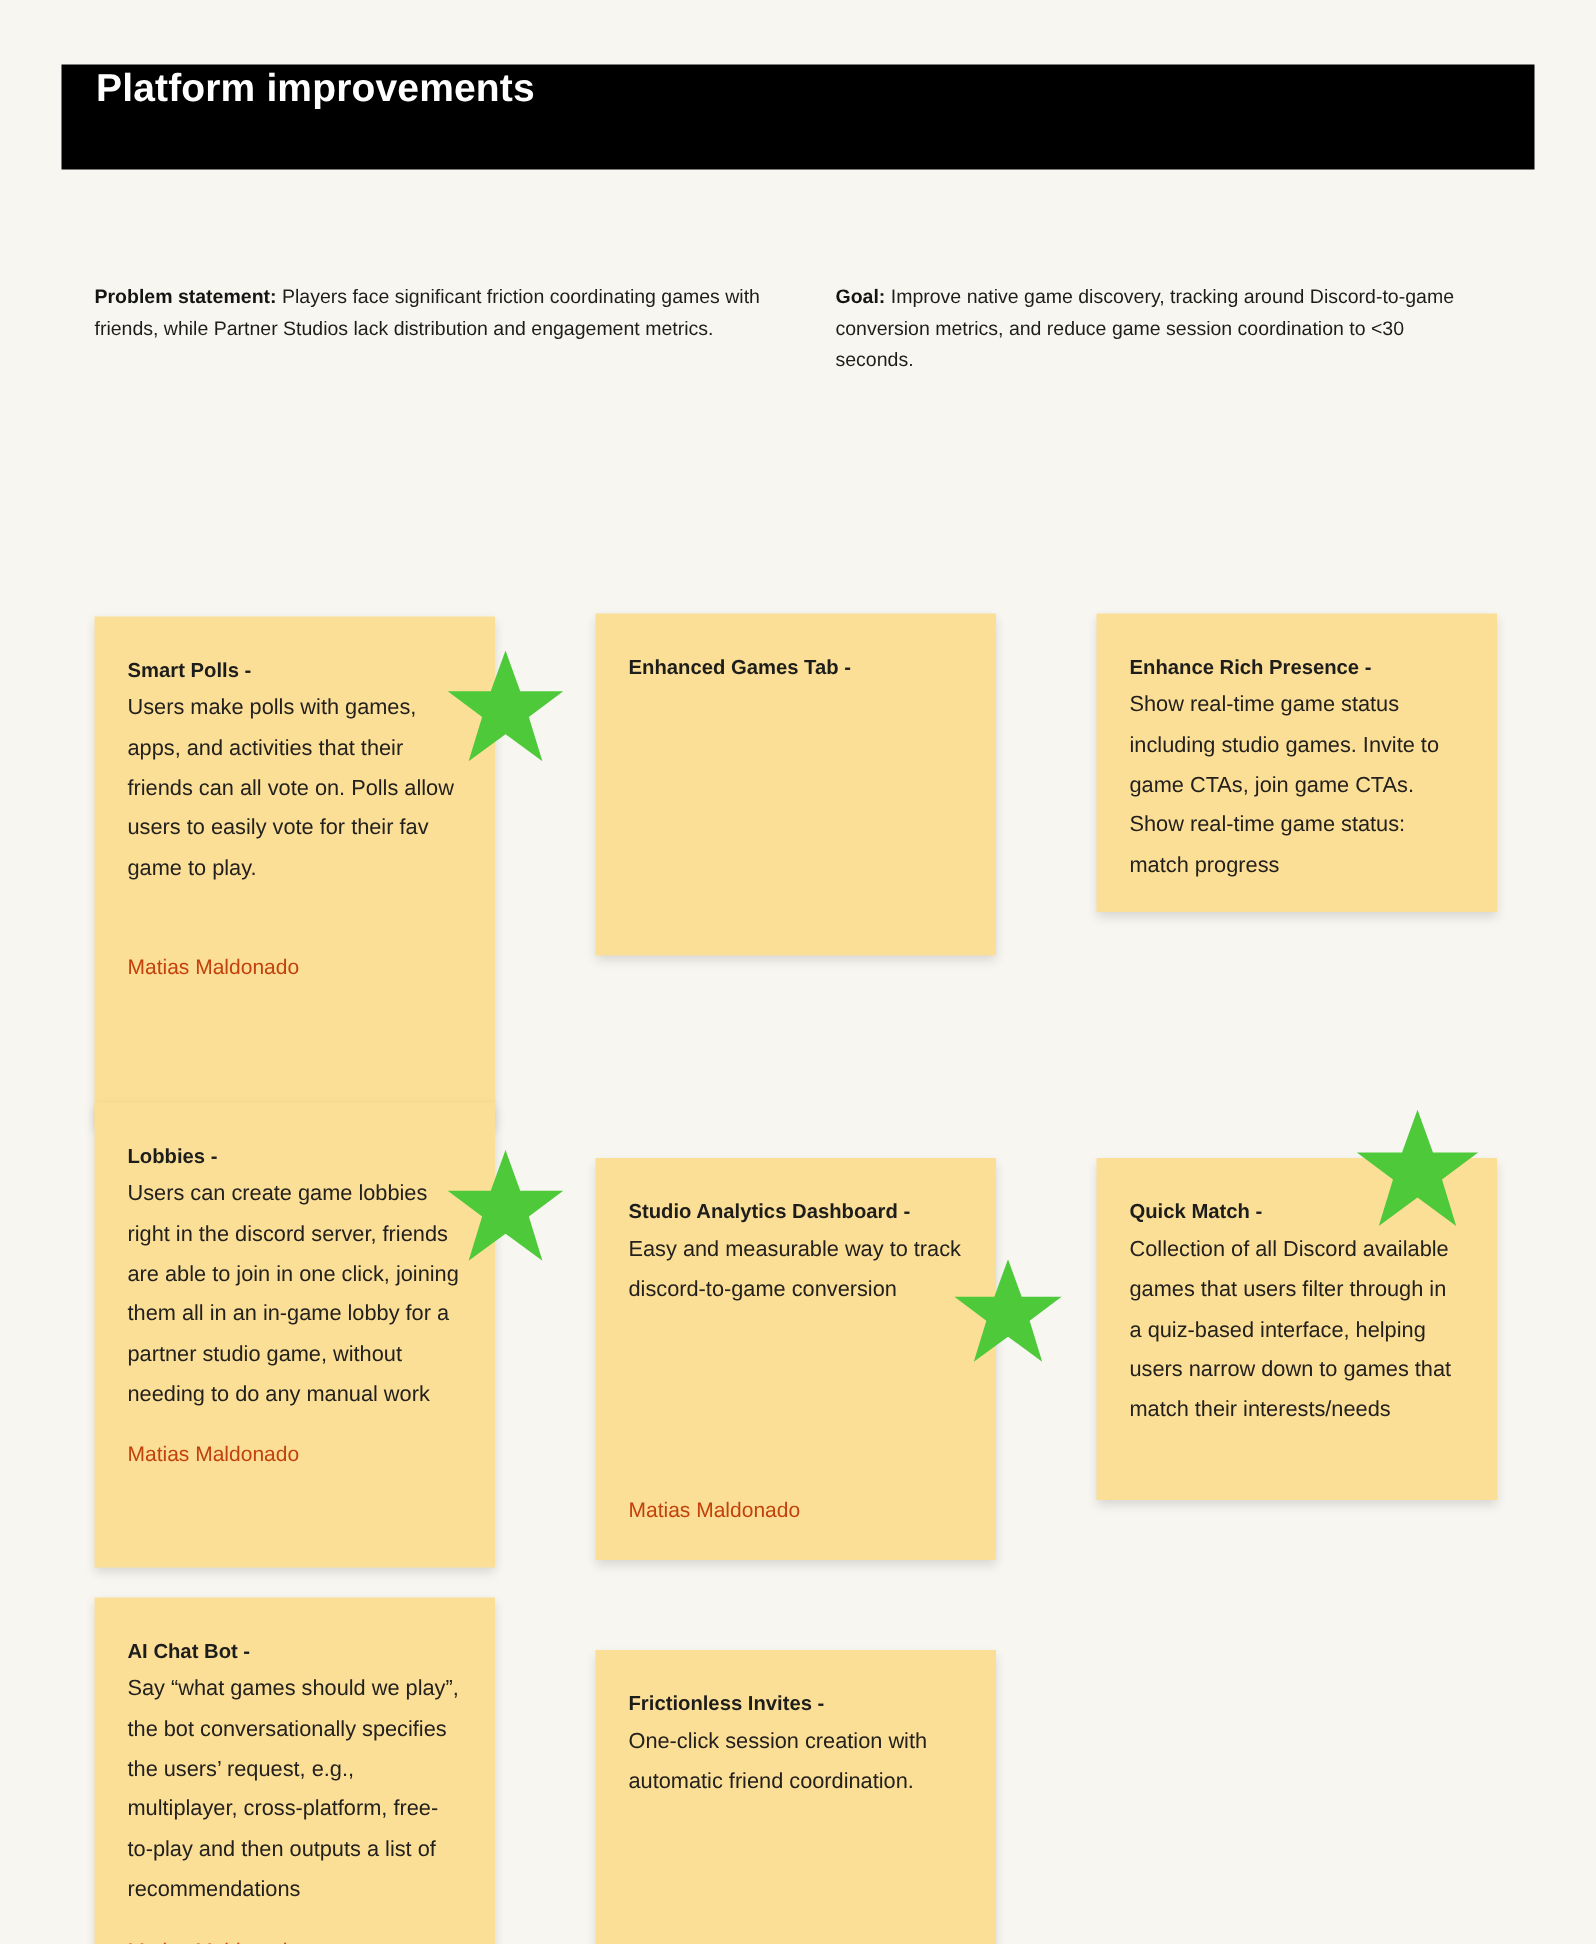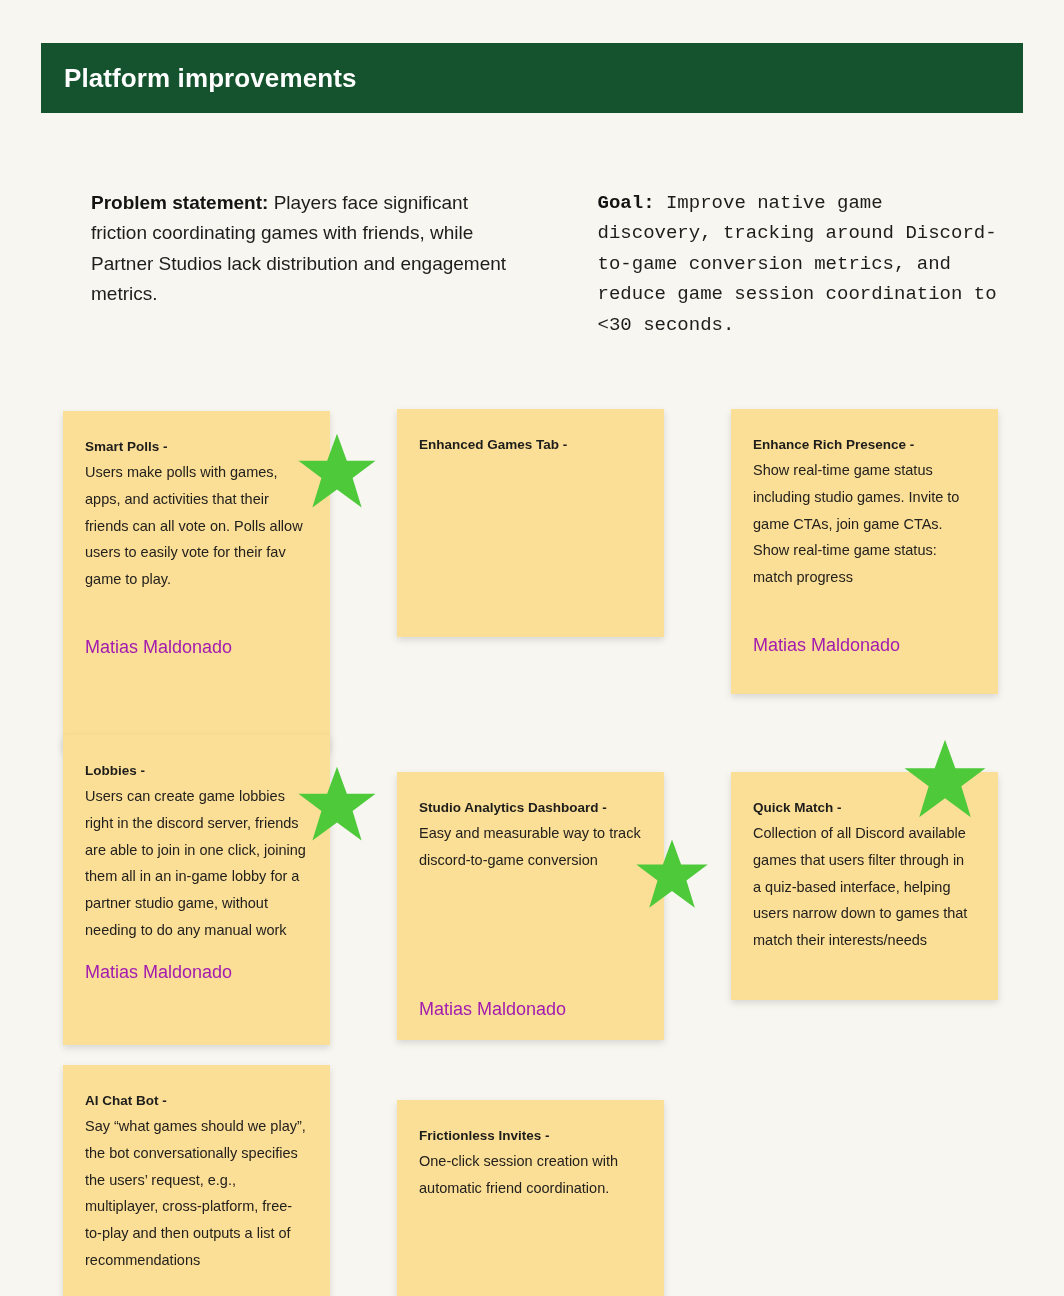--- a/index.html
+++ b/index.html
@@ -17,49 +17,48 @@
     position: relative;
   }
 
   
   .header-bar {
     position: absolute;
     left: 41px;
     top: 43px;
     width: 982px;
     height: 70px;
-    background: #14532d;
+    background: #000000;
     display: flex;
-    align-items: center;
+    align-items: flex-start;
   }
   .header-title {
     color: #ffffff;
     font-size: 26px;
     font-weight: bold;
     letter-spacing: 0.1px;
     padding-left: 23px;
   }
 
   
   .intro {
     position: absolute;
     left: 63px;
     top: 188px;
     width: 940px;
     display: flex;
     gap: 48px;
   }
   .intro-col {
     width: 446px;
-    font-size: 19px;
+    font-size: 13px;
     line-height: 1.6;
     color: #1d1d1b;
-    margin-left: 28px;
   }
-  .intro-col.goal { width: 420px; font-family: Liberation Mono, monospace; }
+  .intro-col.goal { width: 420px; }
   .intro-lead {
     font-weight: bold;
     color: #141413;
   }
 
   
   .card {
     position: absolute;
     width: 267px;
     background: #fcdf96;
@@ -76,29 +75,29 @@
   }
   .card-body {
     font-size: 14.5px;
     line-height: 1.85;
     color: #23211e;
     white-space: pre-wrap;
   }
   .card-author {
     position: absolute;
     left: 22px;
-    font-size: 18px;
-    color: #a21caf;
+    font-size: 14px;
+    color: #c2410c;
     line-height: 1.4;
   }
 
   
   #card-smart-polls        { left: 63px;  top: 411px;  height: 340px; }
   #card-enhanced-games-tab { left: 397px; top: 409px;  height: 228px; }
-  #card-rich-presence      { left: 731px; top: 409px;  height: 285px; }
+  #card-rich-presence      { left: 731px; top: 409px;  height: 199px; }
   #card-lobbies            { left: 63px;  top: 735px;  height: 310px; }
   #card-studio-analytics   { left: 397px; top: 772px;  height: 268px; }
   #card-quick-match        { left: 731px; top: 772px;  height: 228px; }
   #card-ai-chat-bot        { left: 63px;  top: 1065px; height: 240px; }
   #card-frictionless       { left: 397px; top: 1100px; height: 200px; }
 
   #card-smart-polls        .card-author { top: 224px; }
   #card-enhanced-games-tab .card-author { top: 261px; }
   #card-rich-presence      .card-author { top: 224px; }
   #card-lobbies            .card-author { top: 225px; }

